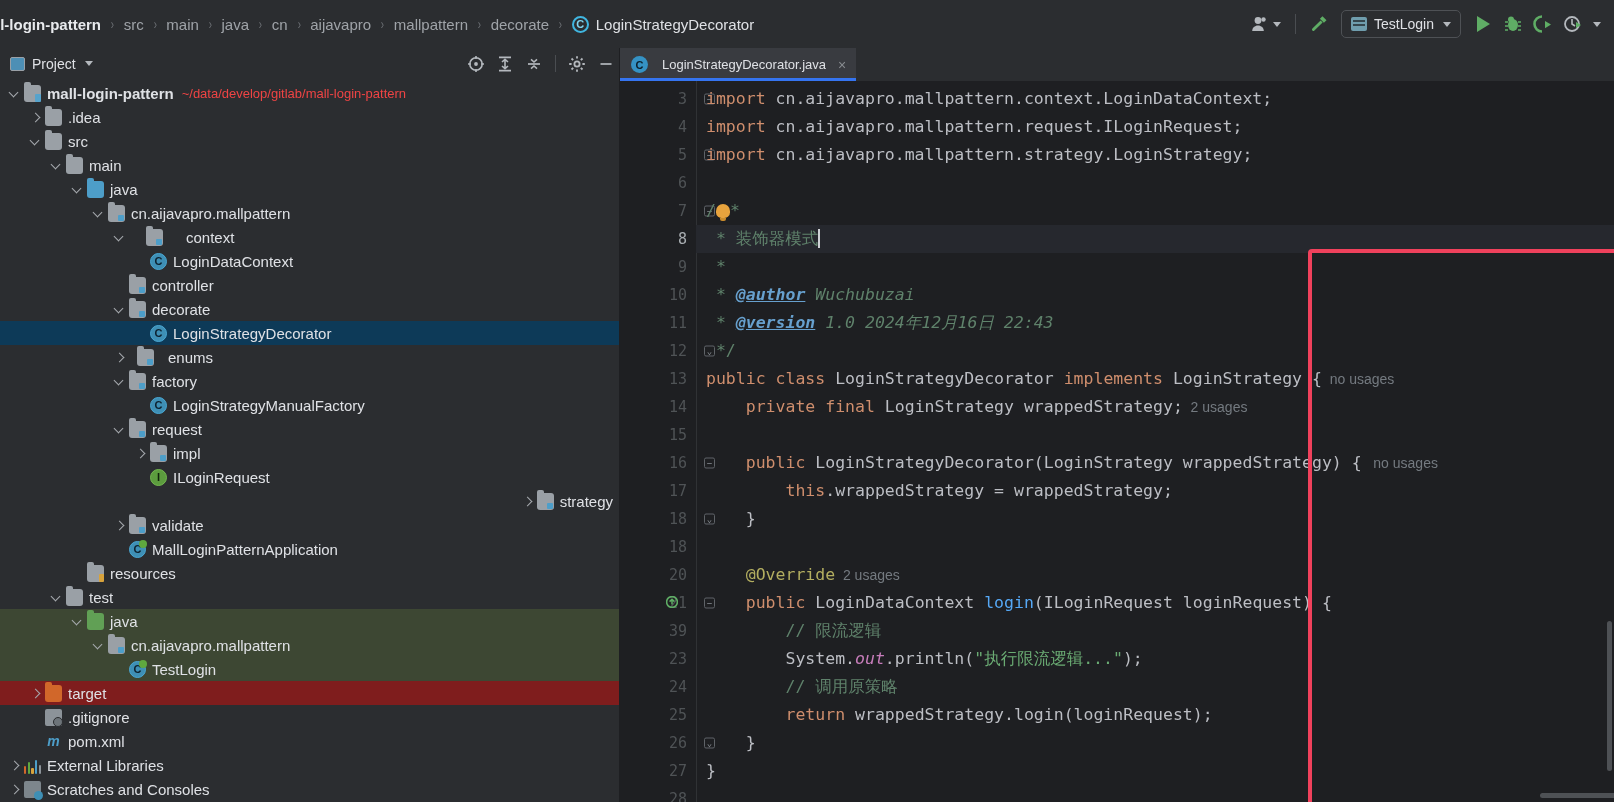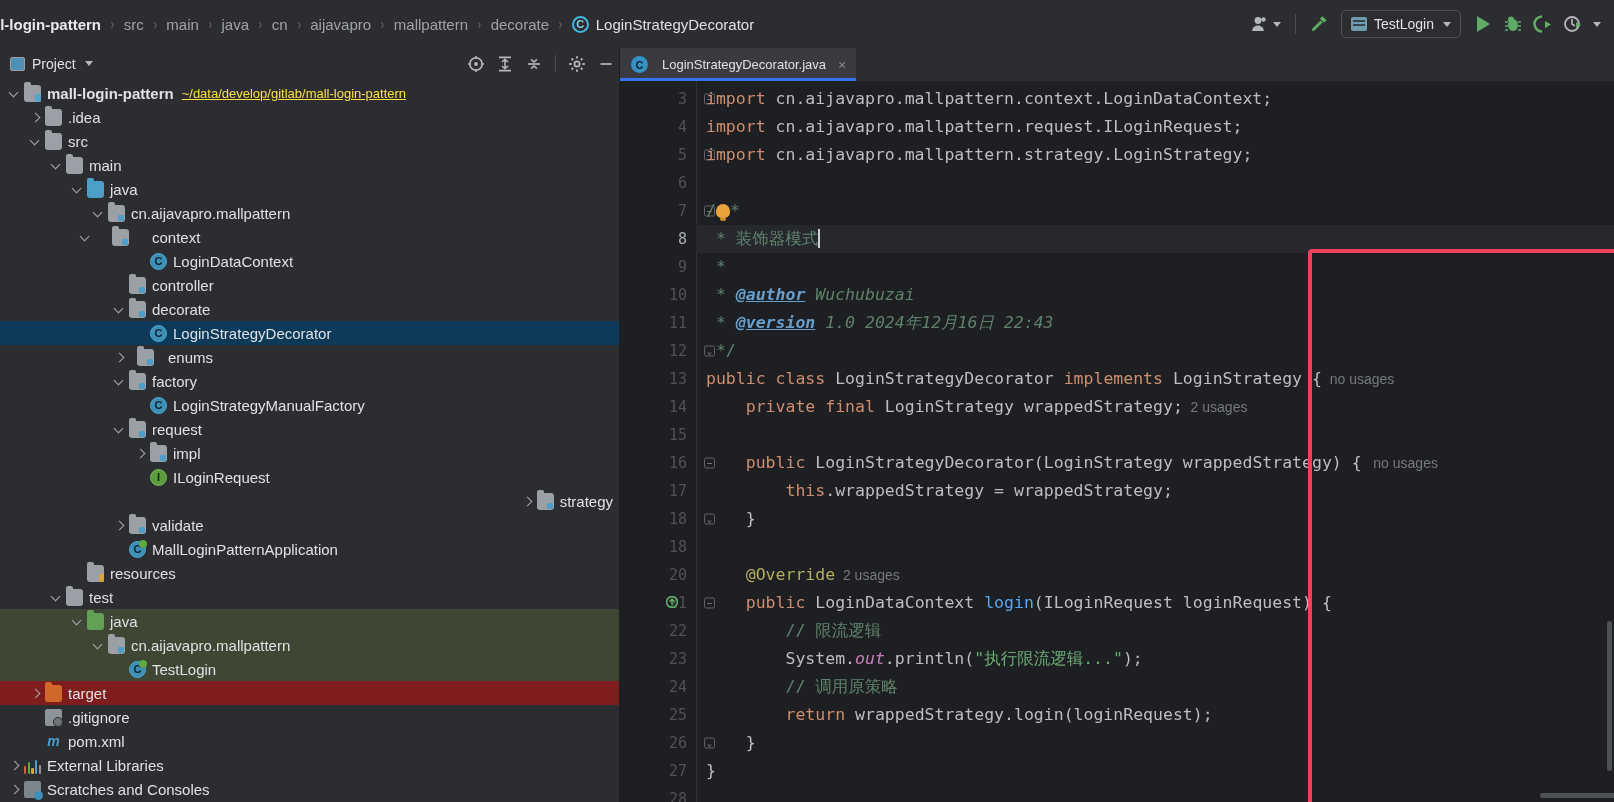--- a/index.html
+++ b/index.html
@@ -88,21 +88,21 @@
     width: 13px; height: 13px; flex: 0 0 13px; position: relative; margin-right: 3px;
   }
   .arrow.r:after, .arrow.d:after {
     content: ""; position: absolute; left: 3px; top: 3px;
     width: 6px; height: 6px; border-right: 1.6px solid #a6aaae; border-bottom: 1.6px solid #a6aaae;
   }
   .arrow.r:after { transform: rotate(-45deg); }
   .arrow.d:after { transform: rotate(45deg); left: 2px; top: 2px; }
   .node-label { color: #dfe1e5; }
   .node-label.bold { font-weight: bold; }
-  .node-path { color: #fde047; font-size: 13px; margin-left: 8px; text-decoration: underline; }
+  .node-path { color: #ef4444; font-size: 13px; margin-left: 8px; }
 
   .ic { width: 17px; height: 17px; flex: 0 0 17px; margin-right: 6px; position: relative; }
   .ic.folder { background: #9aa0a6; border-radius: 1px 3px 3px 3px; }
   .ic.folder:before {
     content:""; position:absolute; left:0; top:-2.5px; width:7px; height:4px;
     background:#9aa0a6; border-radius:2px 2px 0 0;
   }
   .ic.folder.blue { background: #4d9ec9; }
   .ic.folder.blue:before { background: #4d9ec9; }
   .ic.folder.green { background: #61a055; }
@@ -338,21 +338,21 @@
           <div class="row" style="padding-left: 71px;">
             <span class="arrow d"></span>
             <span class="ic folder blue"></span>
             <span class="node-label">java</span>
           </div>
           <div class="row" style="padding-left: 92px;">
             <span class="arrow d"></span>
             <span class="ic folder pkg"></span>
             <span class="node-label">cn.aijavapro.mallpattern</span>
           </div>
-          <div class="row" style="padding-left: 79px; gap: 17px;">
+          <div class="row" style="padding-left: 113px; gap: 17px;">
             <span class="arrow d"></span>
             <span class="ic folder pkg"></span>
             <span class="node-label">context</span>
           </div>
           <div class="row" style="padding-left: 134px;">
             <span class="arrow"></span>
             <span class="ic circ c">C</span>
             <span class="node-label">LoginDataContext</span>
           </div>
           <div class="row" style="padding-left: 113px;">
@@ -499,21 +499,21 @@
             <div class="gln">15</div>
             <div class="gln">16<span class="fold">−</span></div>
             <div class="gln">17</div>
             <div class="gln">18<span class="fold">⌄</span></div>
             <div class="gln">18</div>
             <div class="gln">20</div>
             <div class="gln">21<span class="gmark"><svg width="12" height="12" viewBox="0 0 12 12">
                   <circle cx="6" cy="6" r="5.4" fill="none" stroke="#5fad65" stroke-width="1.6"></circle>
                   <path d="M6 8.6V3.4M3.6 5.6L6 3.2l2.4 2.4" stroke="#5fad65" stroke-width="1.5" fill="none"></path>
                 </svg></span><span class="fold">−</span></div>
-            <div class="gln">22</div>
+            <div class="gln">39</div>
             <div class="gln">23</div>
             <div class="gln">24</div>
             <div class="gln">25</div>
             <div class="gln">26<span class="fold">⌄</span></div>
             <div class="gln">27</div>
             <div class="gln">28</div>
           </div>
         <div class="vline" style="left:76px;"></div>
         <div class="codecol" id="code">
             <div class="cl"><span class="kw">import</span> cn.aijavapro.mallpattern.context.LoginDataContext;</div>

